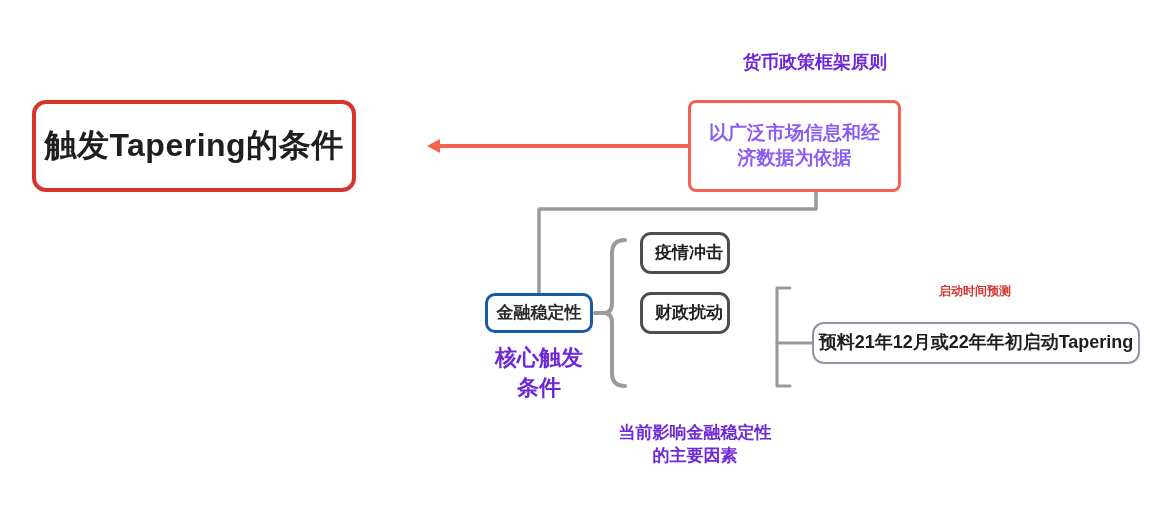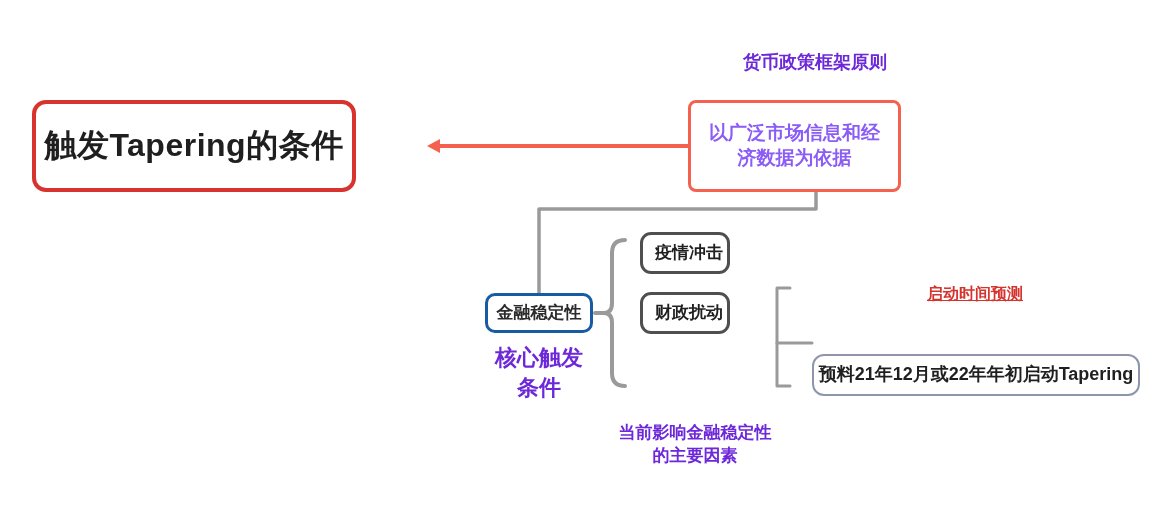--- a/index.html
+++ b/index.html
@@ -94,21 +94,20 @@
   .node-pred {
     left: 812px;
     top: 322px;
     width: 328px;
     height: 42px;
     border: 2px solid #8e96ab;
     border-radius: 12px;
     font-size: 18px;
     font-weight: bold;
     color: #1f1f1f;
-    margin-top: 32px;
   }
   .caption {
     position: absolute;
     text-align: center;
     font-weight: bold;
     line-height: 1.35;
     color: #6d28d9;
     white-space: pre-line;
   }
   .cap-policy {
@@ -126,23 +125,22 @@
   .cap-factors {
     left: 595px;
     top: 422px;
     width: 200px;
     font-size: 17px;
   }
   .cap-timing {
     left: 855px;
     top: 283px;
     width: 240px;
-    font-size: 16px;
+    font-size: 12px;
     color: #d5332e;
-    text-decoration: underline;
   }
 </style>
 </head>
 <body>
 
 <div id="canvas">
 
   <svg class="wires" viewBox="0 0 1173 514">
 
     <g>

